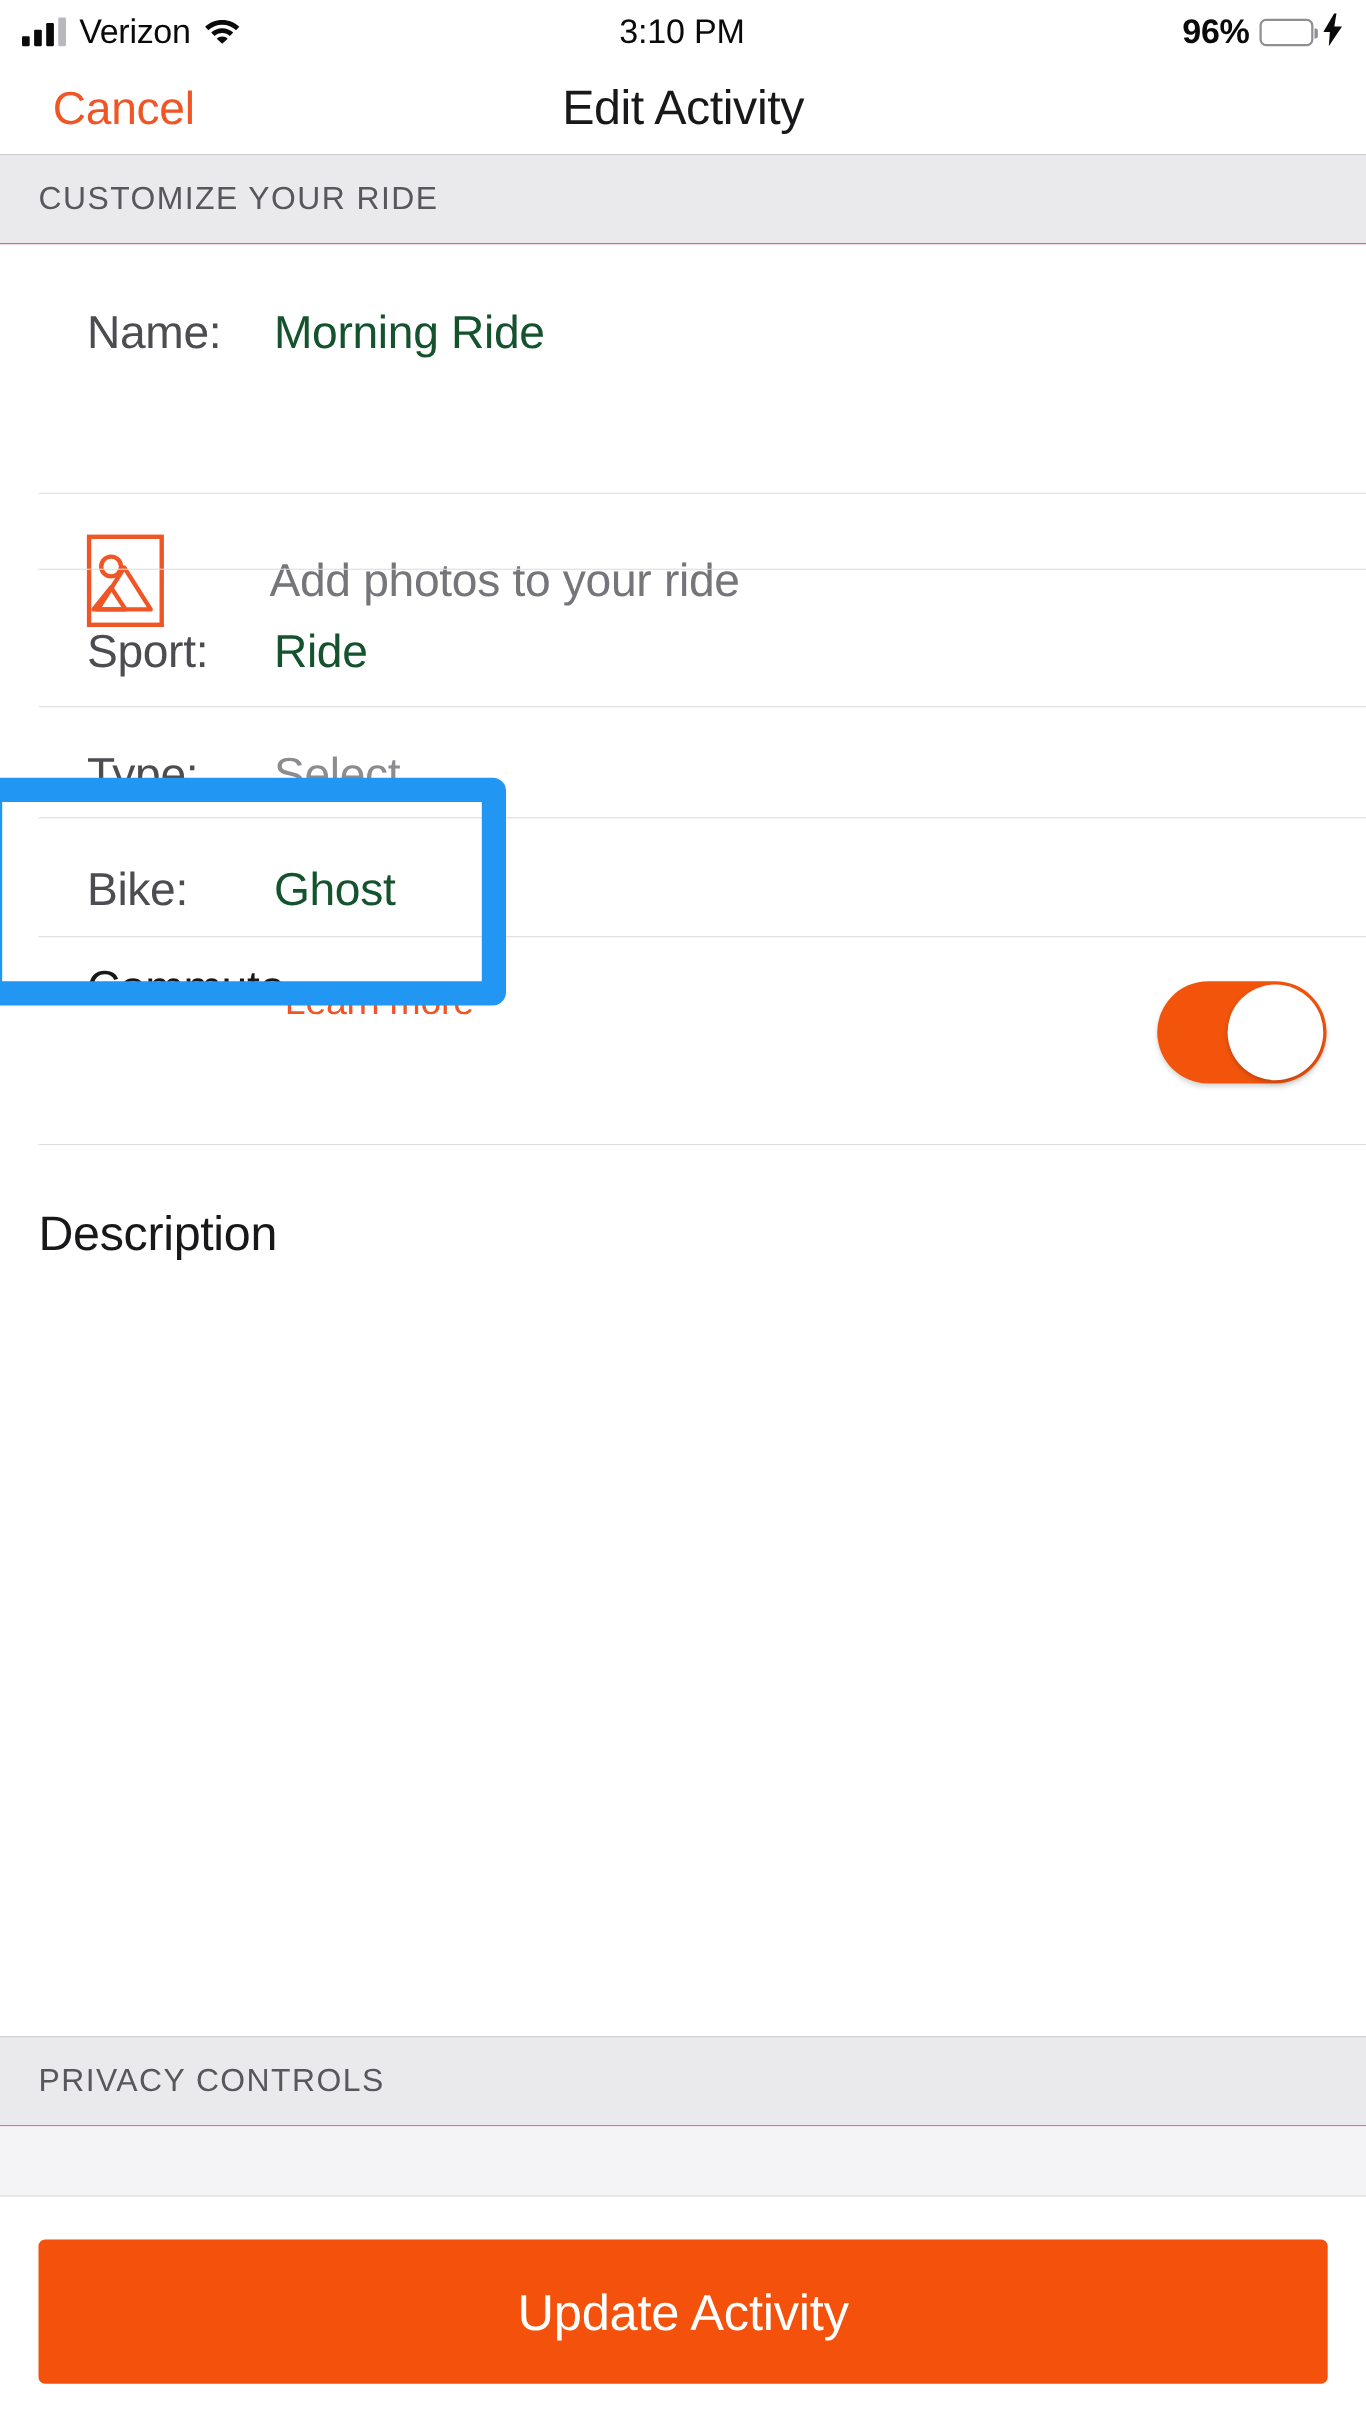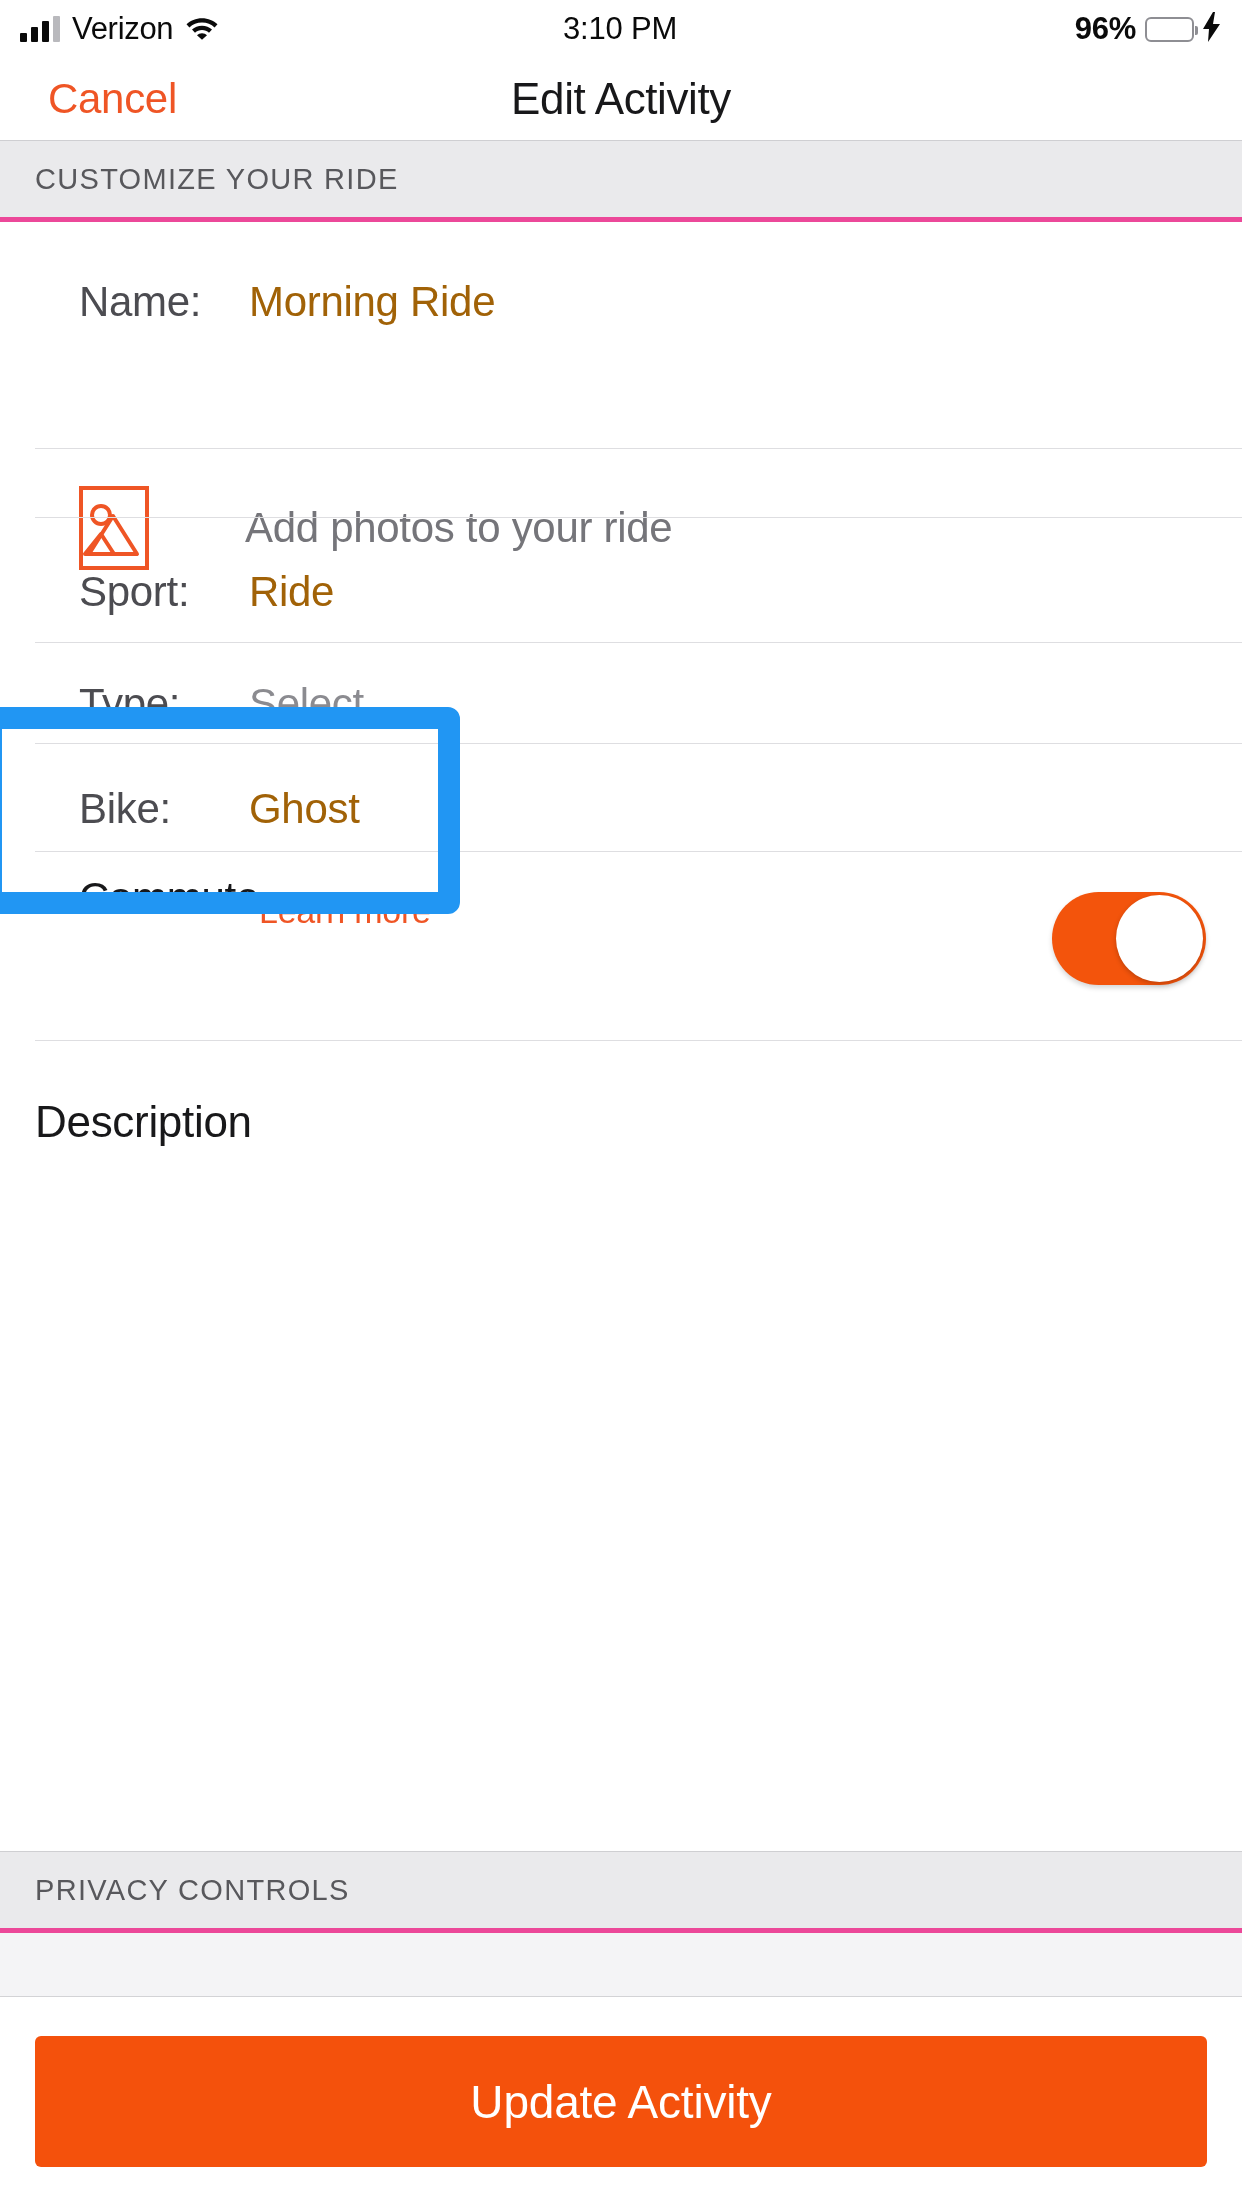--- a/index.html
+++ b/index.html
@@ -138,21 +138,21 @@
     letter-spacing: -0.4px;
   }
 
   
   .section-header {
     position: absolute;
     left: 0;
     width: 1242px;
     background: #eaeaec;
     border-top: 1px solid #cfcfd2;
-    border-bottom: 5px solid #ec4899;
+    border-bottom: 1px solid #ec4899;
     box-sizing: border-box;
     display: flex;
     align-items: center;
     padding-left: 35px;
   }
   .section-header span {
     font-size: 29px;
     color: #58585c;
     letter-spacing: 1.3px;
   }
@@ -188,21 +188,21 @@
   }
   .field-label {
     font-size: 42px;
     color: #4c4c51;
     letter-spacing: -0.3px;
     width: 170px;
     flex: none;
   }
   .field-value {
     font-size: 42px;
-    color: #a16207;
+    color: #14532d;
     letter-spacing: -0.3px;
   }
   .field-value.placeholder { color: #8b8b90; }
 
   
   #row-photos .row-inner { align-items: center; }
   .photo-icon {
     width: 70px;
     height: 84px;
     border: 4px solid #ef5525;

